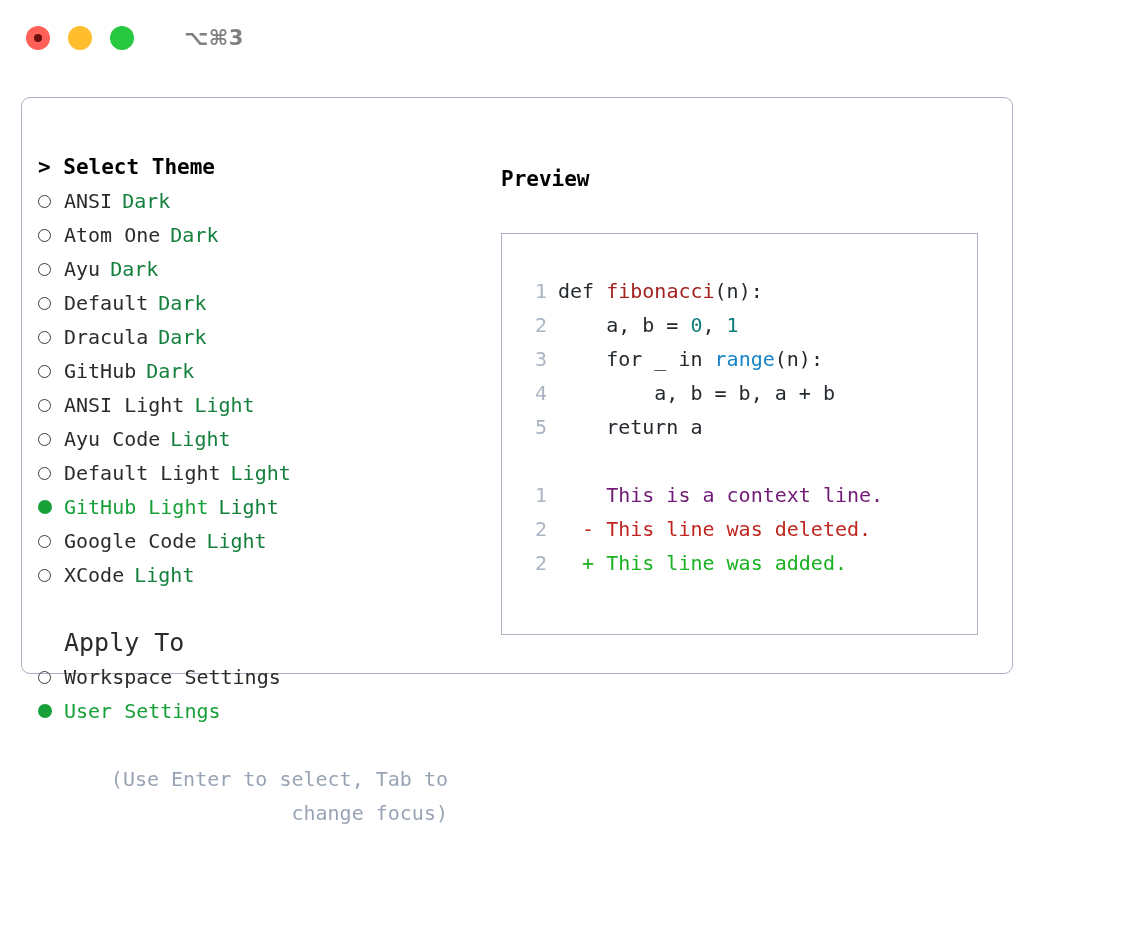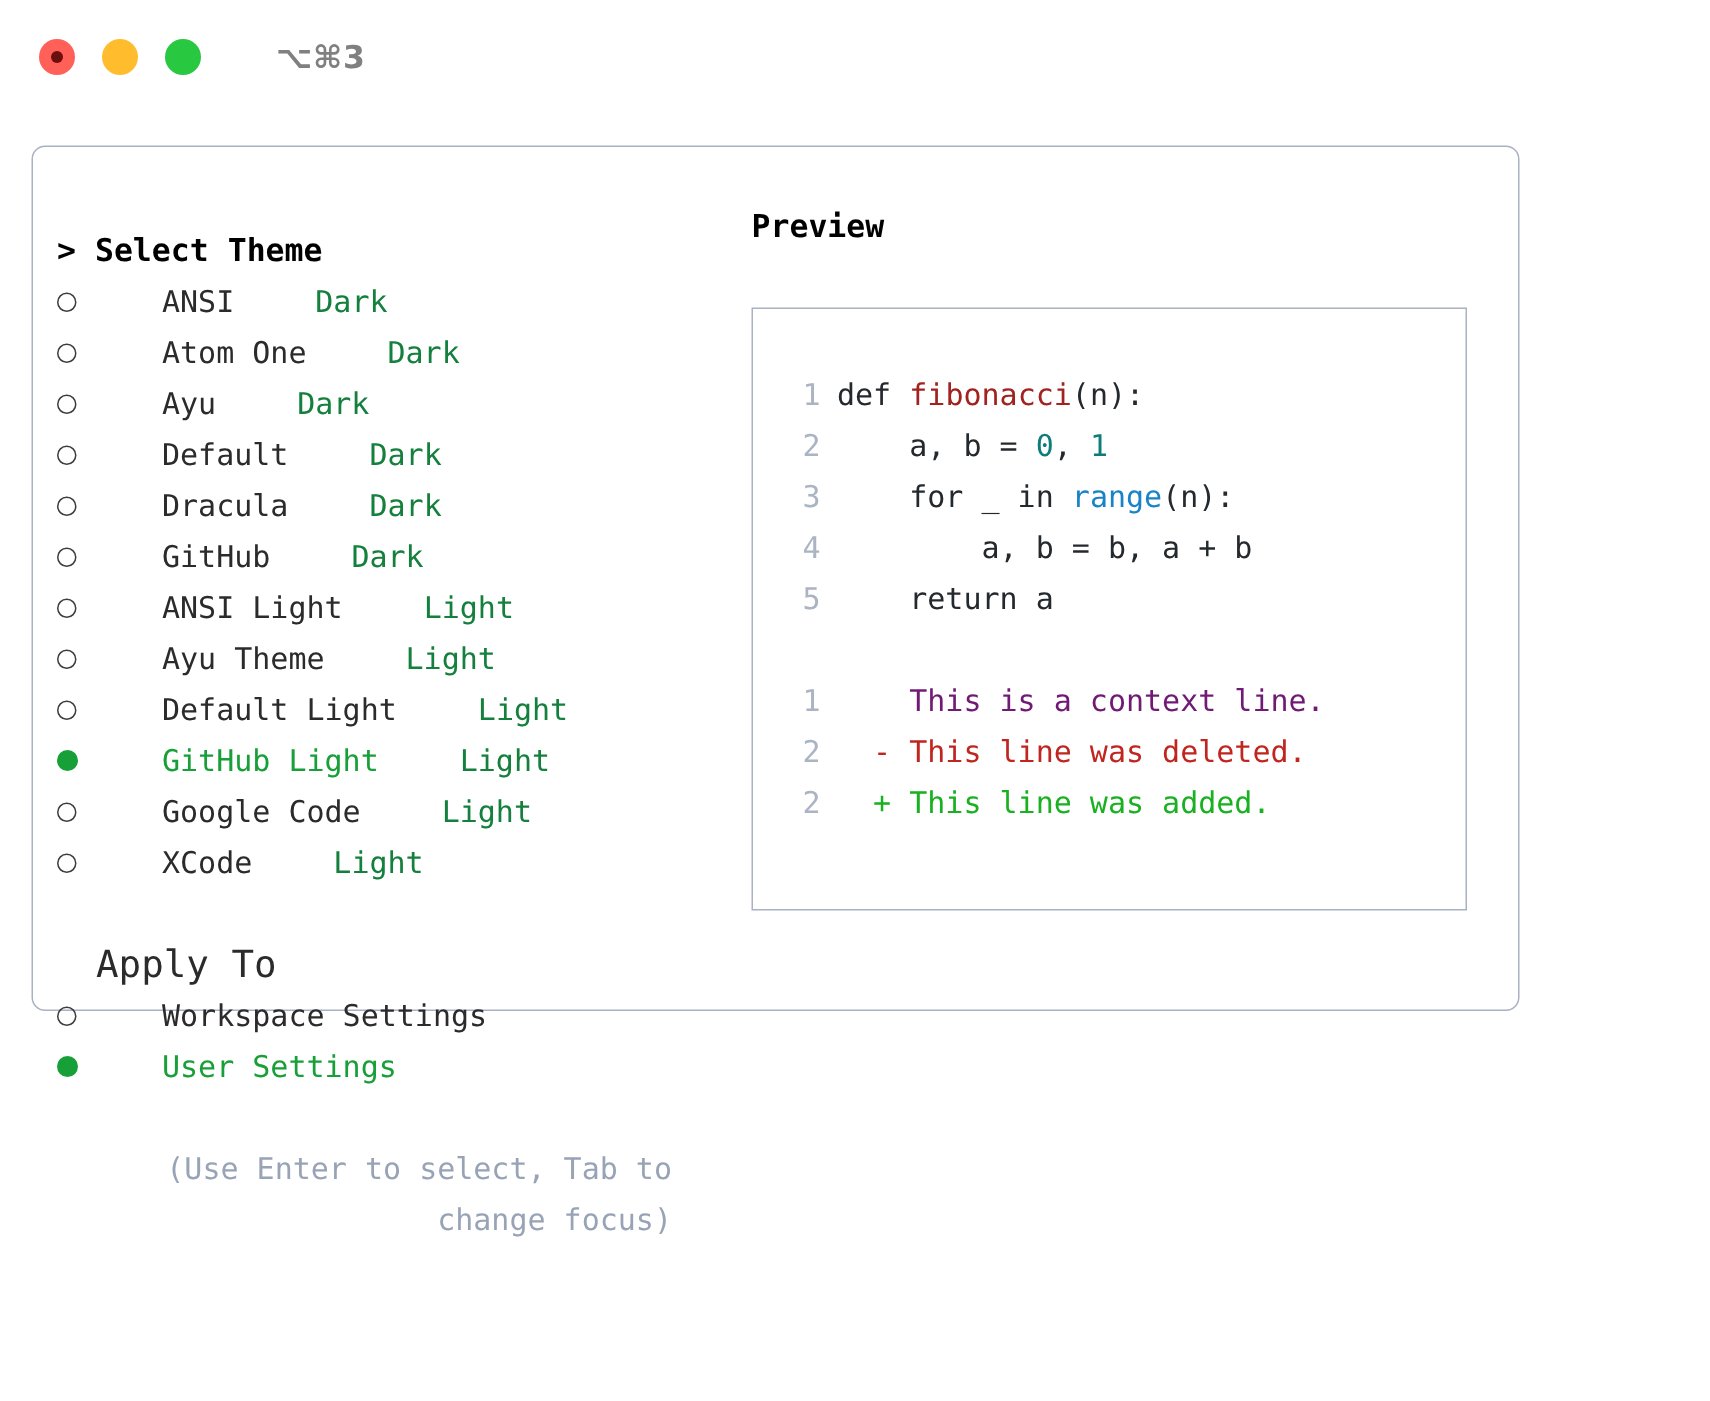--- a/index.html
+++ b/index.html
@@ -96,21 +96,20 @@
     white-space: pre;
   }
   .theme-list { margin-top: 0px; }
   .opt-row {
     display: flex;
     align-items: baseline;
     line-height: 34px;
     height: 34px;
     font-size: 20px;
     white-space: pre;
-    gap: 44px;
   }
   .marker {
     width: 26px;
     flex: none;
     display: flex;
     align-items: center;
     height: 34px;
   }
   .radio-off {
     width: 13px;
@@ -151,21 +150,21 @@
     color: #98a4b6;
     width: 410px;
     white-space: pre-wrap;
     text-align: right;
   }
 
   
   .right-col {
     position: absolute;
     left: 479px;
-    top: 36px;
+    top: 64px;
     width: 500px;
   }
   .preview-title {
     font-size: 21px;
     font-weight: bold;
     color: #000000;
     line-height: 34px;
   }
   .preview-box {
     margin-top: 37px;
@@ -233,21 +232,21 @@
         <div class="section-title">&gt; Select Theme</div>
 
         <div class="theme-list" id="theme-list">
             <div class="opt-row"><span class="marker"><span class="radio-off"></span></span><span class="opt-label">ANSI</span><span class="opt-badge">Dark</span></div>
             <div class="opt-row"><span class="marker"><span class="radio-off"></span></span><span class="opt-label">Atom One</span><span class="opt-badge">Dark</span></div>
             <div class="opt-row"><span class="marker"><span class="radio-off"></span></span><span class="opt-label">Ayu</span><span class="opt-badge">Dark</span></div>
             <div class="opt-row"><span class="marker"><span class="radio-off"></span></span><span class="opt-label">Default</span><span class="opt-badge">Dark</span></div>
             <div class="opt-row"><span class="marker"><span class="radio-off"></span></span><span class="opt-label">Dracula</span><span class="opt-badge">Dark</span></div>
             <div class="opt-row"><span class="marker"><span class="radio-off"></span></span><span class="opt-label">GitHub</span><span class="opt-badge">Dark</span></div>
             <div class="opt-row"><span class="marker"><span class="radio-off"></span></span><span class="opt-label">ANSI Light</span><span class="opt-badge">Light</span></div>
-            <div class="opt-row"><span class="marker"><span class="radio-off"></span></span><span class="opt-label">Ayu Theme</span><span class="opt-badge">Light</span></div>
+            <div class="opt-row"><span class="marker"><span class="radio-off"></span></span><span class="opt-label">Ayu Code</span><span class="opt-badge">Light</span></div>
             <div class="opt-row"><span class="marker"><span class="radio-off"></span></span><span class="opt-label">Default Light</span><span class="opt-badge">Light</span></div>
             <div class="opt-row selected"><span class="marker"><span class="radio-on"></span></span><span class="opt-label">GitHub Light</span><span class="opt-badge">Light</span></div>
             <div class="opt-row"><span class="marker"><span class="radio-off"></span></span><span class="opt-label">Google Code</span><span class="opt-badge">Light</span></div>
             <div class="opt-row"><span class="marker"><span class="radio-off"></span></span><span class="opt-label">XCode</span><span class="opt-badge">Light</span></div>
           </div>
 
         <div class="applyto-block">
           <div class="applyto-title">Apply To</div>
           <div id="apply-list">
               <div class="opt-row"><span class="marker"><span class="radio-off"></span></span><span class="opt-label">Workspace Settings</span></div>

